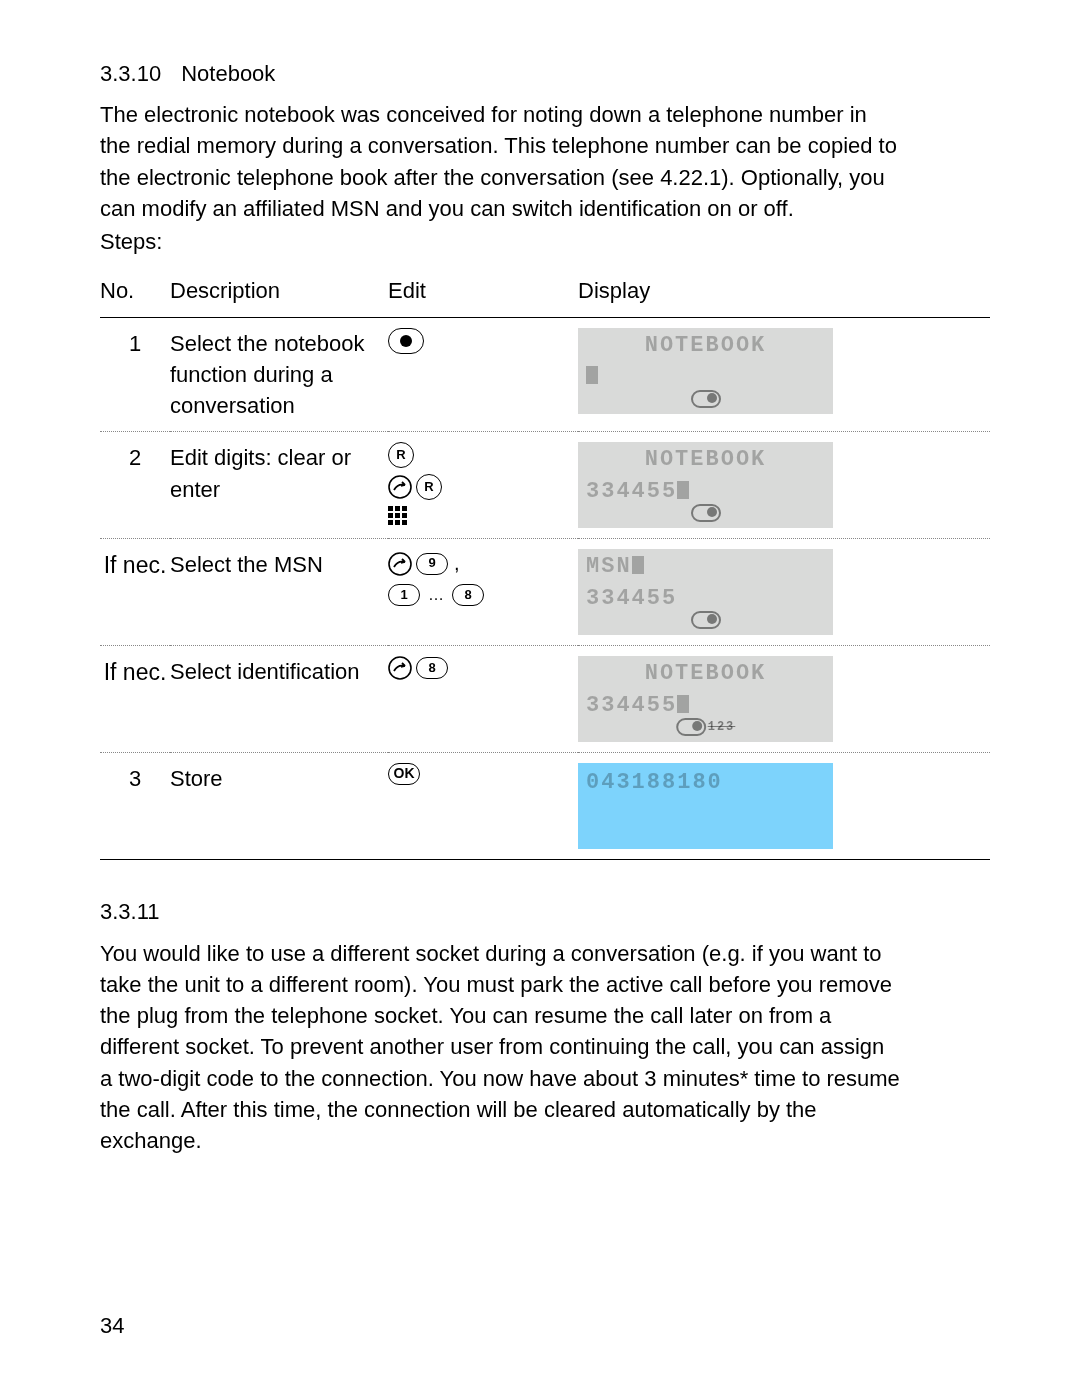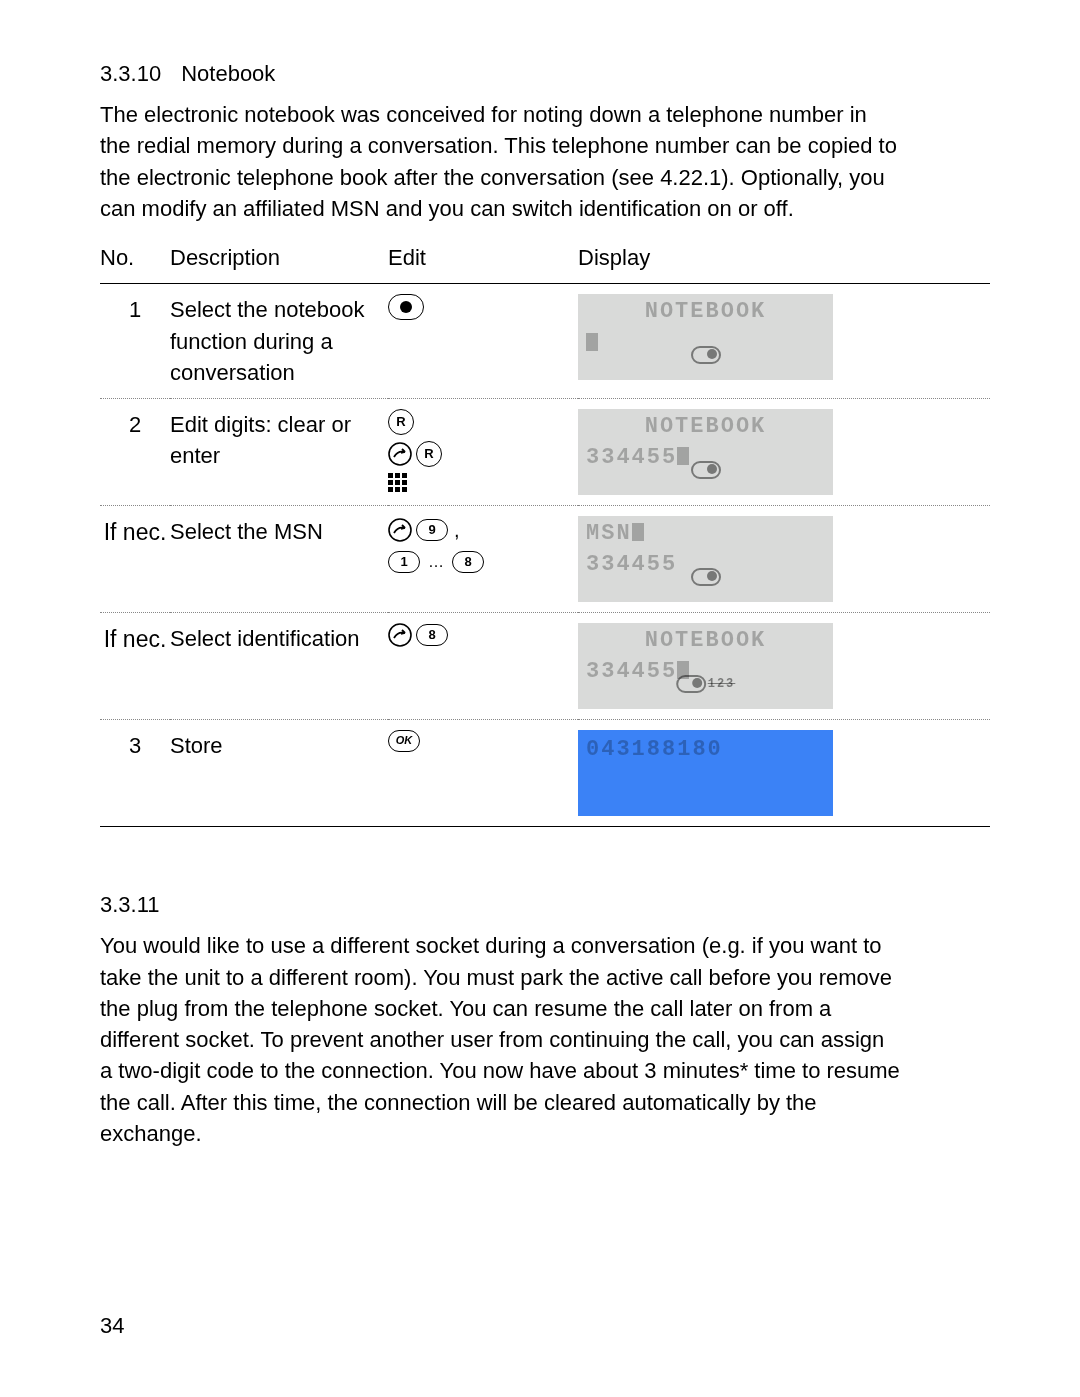--- a/index.html
+++ b/index.html
@@ -51,21 +51,21 @@
     position: relative;
     font-family: "Courier New", monospace;
     letter-spacing: 2px;
     color: rgba(0,0,0,0.25);
     font-weight: 700;
   }
   .lcd .l1 { text-align: center; font-size: 22px; padding-top: 2px; }
   .lcd.left .l1 { text-align: left; padding-left: 8px; }
   .lcd .l2 { font-size: 22px; padding-left: 8px; padding-top: 0px; }
   .lcd .rec {
-    position: absolute; bottom: 16px; left: 50%; transform: translateX(-50%);
+    position: absolute; bottom: 6px; left: 50%; transform: translateX(-50%);
     display:flex; align-items:center; gap:2px;justify-content:flex-end;
   }
   .rec-icon {
     width: 26px; height: 14px; border: 2px solid rgba(0,0,0,0.45);
     border-radius: 10px; position: relative;
   }
   .rec-icon::after {
     content:""; position:absolute; right:2px; top:1px; width:10px; height:10px;
     border-radius:50%; background: rgba(0,0,0,0.45);
   }
@@ -88,37 +88,38 @@
              display:inline-flex; align-items:center; justify-content:center; position:relative;}
   .bigoval::after{content:""; width:12px;height:12px;border-radius:50%;background:#000;}
   .shift-icon { width:24px; height:24px; position:relative; }
   .shift-icon svg { width:24px; height:24px; }
   .keypad-icon { width:22px; height:20px; display:grid; grid-template-columns:repeat(3,5px);
     grid-template-rows:repeat(3,5px); gap:2px; }
   .keypad-icon span{ background:#000; }
   .comma { font-size:20px; padding-left:2px;}
   .ellip { font-size:16px; padding:0 4px;}
 
-  .sec2 { margin-top: 62px; }
+  .sec2 { margin-top: 36px; }
   .page-num {
     position: absolute; bottom: 56px; left: 100px; font-size: 22px;
   }
 </style>
 </head>
 <body>
 
 <div class="page">
 
   <div class="hline">
     <span>3.3.10</span>
     <span>Notebook</span>
   </div>
 
   <div class="body-text">The electronic notebook was conceived for noting down a telephone number in the redial memory during a conversation. This telephone number can be copied to the electronic telephone book after the conversation (see 4.22.1). Optionally, you can modify an affiliated MSN and you can switch identification on or off.</div>
 
+  <div class="steps-line">Steps:</div>
 
   <table class="steps-table">
     <thead>
       <tr>
         <th class="col-no">No.</th>
         <th class="col-desc">Description</th>
         <th class="col-input">Edit</th>
         <th class="col-disp">Display</th>
       </tr>
     </thead>
@@ -248,25 +249,25 @@
             </div>
           </div>
         </td>
       </tr>
 
       <tr class="solid">
         <td class="col-no">3</td>
         <td class="col-desc">Store</td>
         <td class="col-input">
           <div class="keys">
-            <span class="oval" style="font-size:11px;font-style:italic;">OK</span>
-          </div>
-        </td>
-        <td class="col-disp">
-          <div class="lcd left" style="background:#3b82f6;">
+            <span class="oval" style="font-size:14px;">OK</span>
+          </div>
+        </td>
+        <td class="col-disp">
+          <div class="lcd left" style="background:#7dd3fc;">
             <div class="l1" style="padding-top:4px;">043188180</div>
           </div>
         </td>
       </tr>
 
     </tbody>
   </table>
 
   <div class="sec2">
     <div class="hline">

